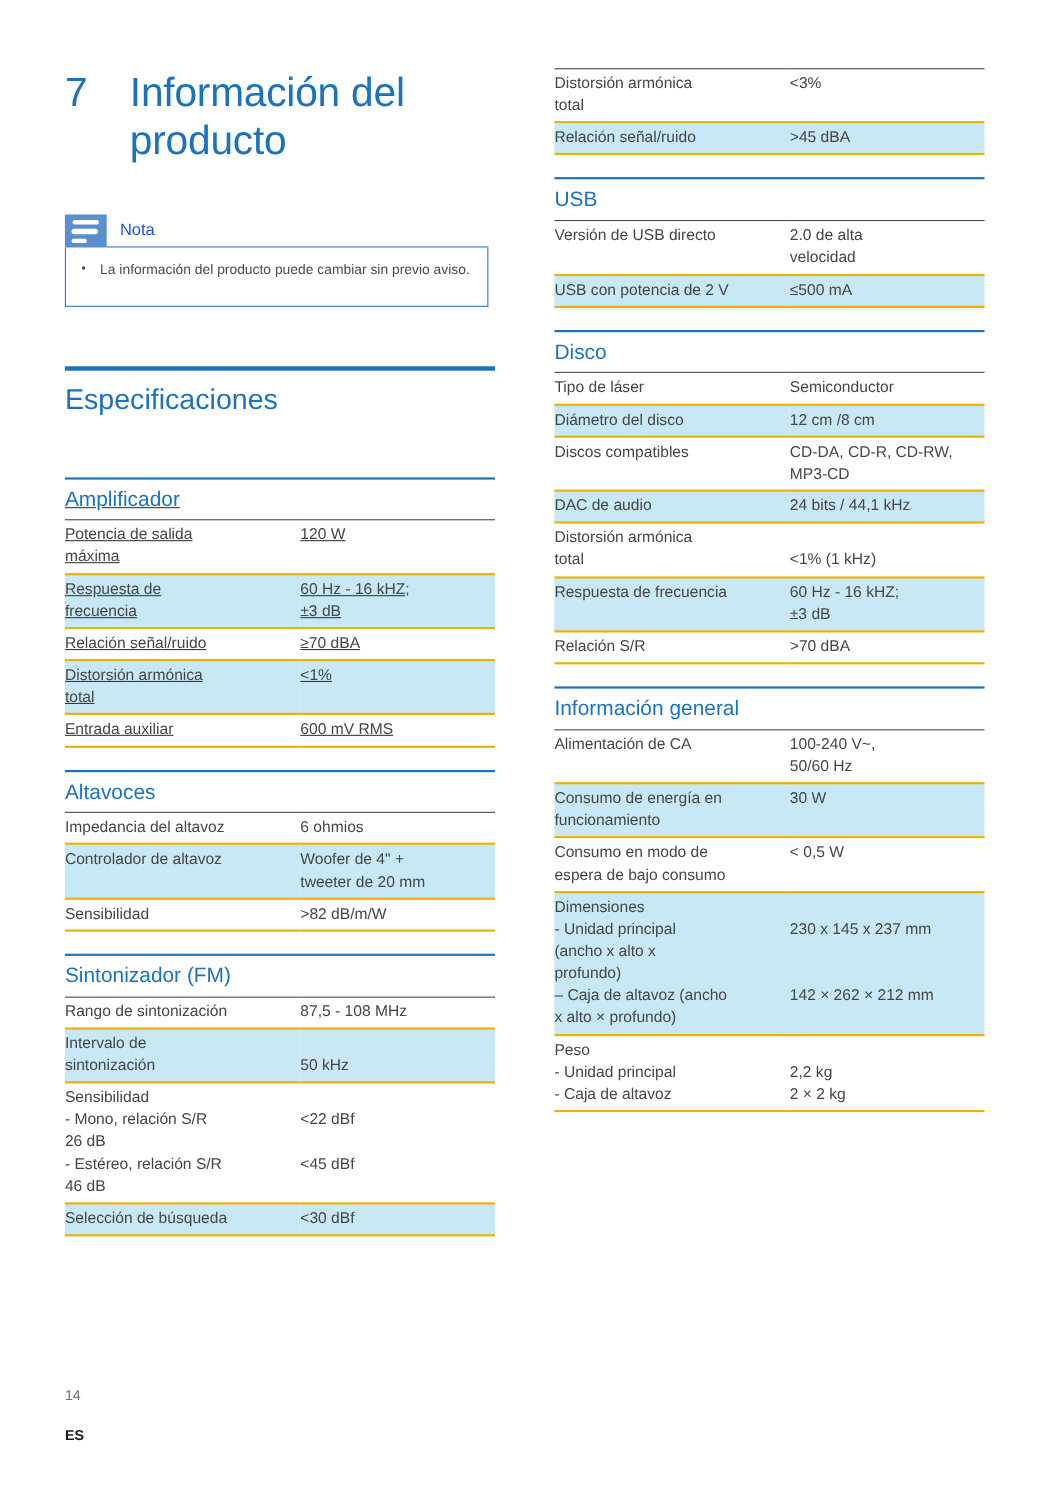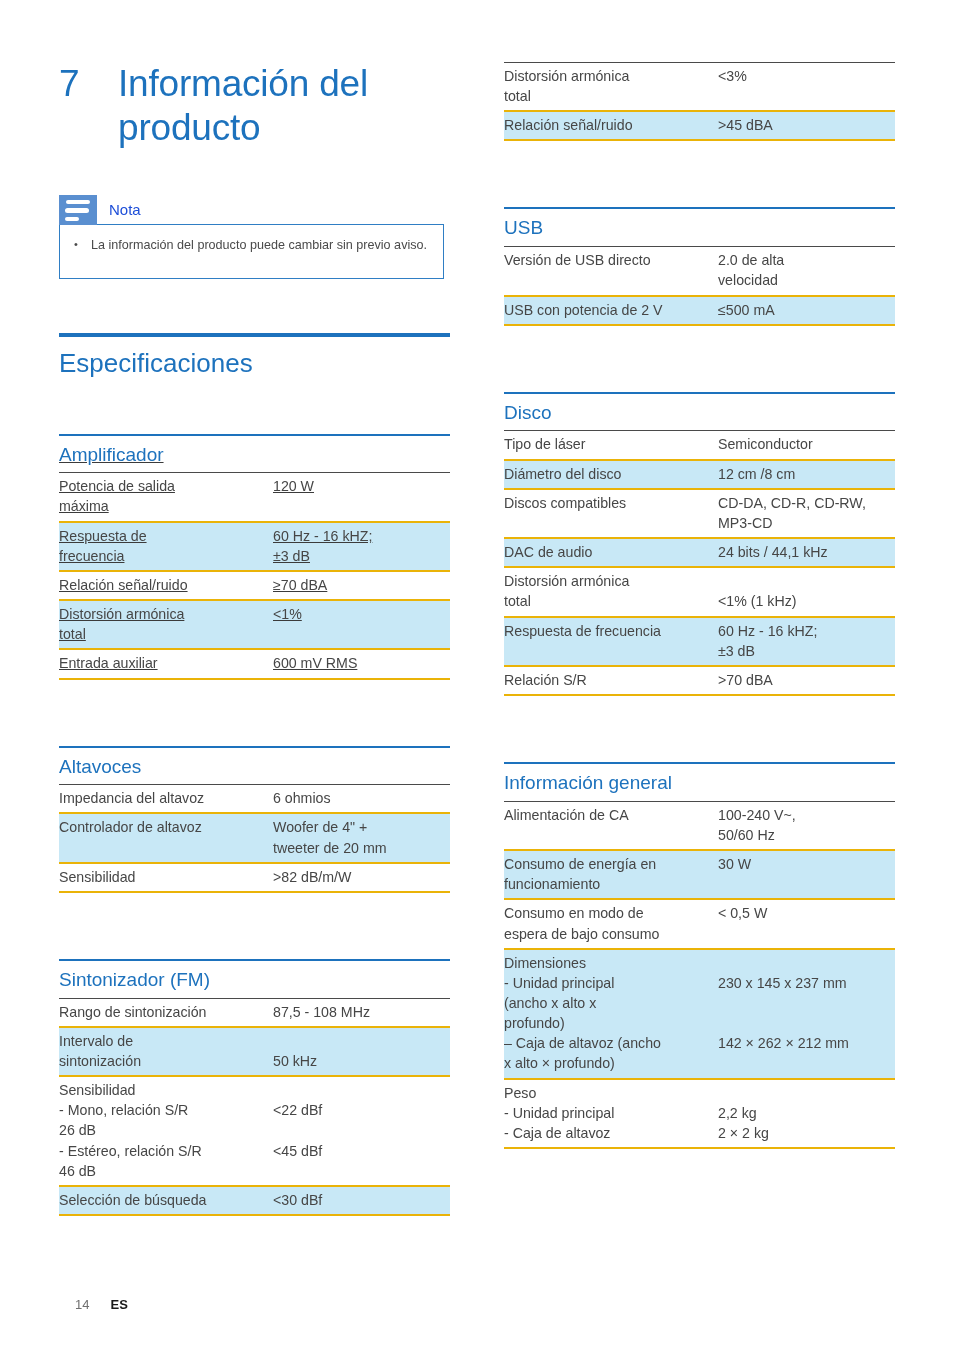--- a/index.html
+++ b/index.html
@@ -120,21 +120,21 @@
   }
   .big-title {
     color: #1d72bd;
     font-size: 26px;
     font-weight: 400;
     margin: 11px 0 0 0;
     line-height: 1.2;
   }
 
   
-  .block { margin-top: 66px; }
+  .block { margin-top: 20px; }
   .block.first { margin-top: 54px; text-decoration: underline; }
   .block.plain { margin-top: 0; }
 
   .block-rule {
     height: 2px;
     background: #1d72bd;
     width: 100%;
   }
   .block-title {
     color: #1d72bd;
@@ -162,26 +162,27 @@
   table.spec tr.hl td { background: #c8e8f6; }
 
   
   table.spec tr + tr td { border-top: none; }
 
   .nowrapv { white-space: pre-line; }
 
   
   .footer {
     position: absolute;
-    left: 75px;
+    left: 59px;
     bottom: 38px;
     display: flex;
     align-items: baseline;
     gap: 21px;
     font-size: 13px;
+    flex-direction: column;
   }
   .footer .pnum { color: #6f6f6f; }
   .footer .lang { color: #1a1a1a; font-weight: bold; font-size: 13px; }
 </style>
 </head>
 <body>
 
 <div class="page">
 
   <div class="col col-left">

